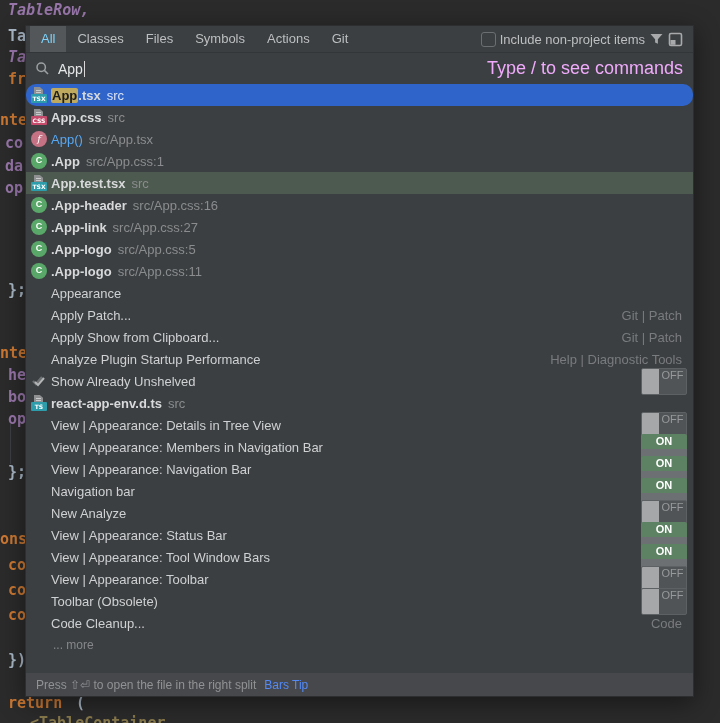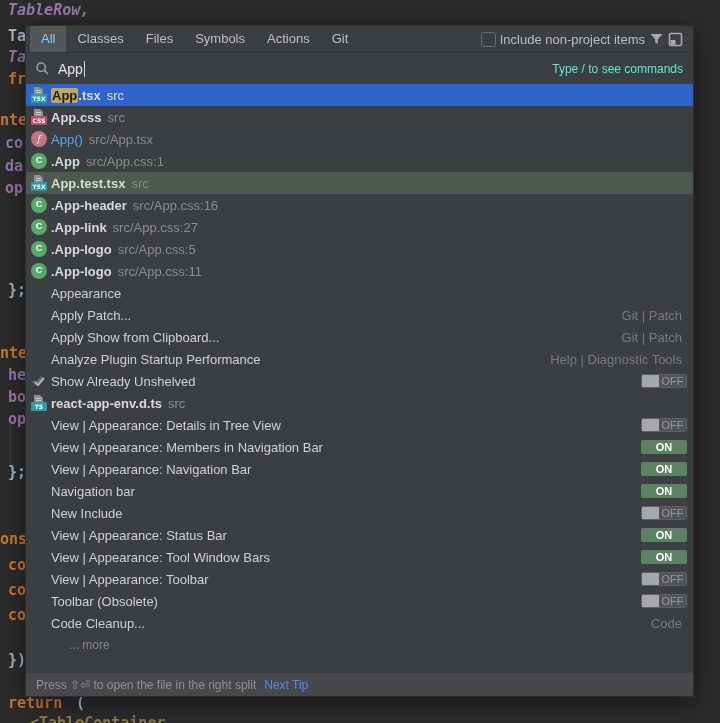--- a/index.html
+++ b/index.html
@@ -42,44 +42,44 @@
     width:15px; height:15px; border:1px solid #6C6F71; border-radius:3px; background:transparent;
   }
   .chk-label { font-size:13px; color:#BDBFC1; }
   .hicon { display:flex; align-items:center; }
 
   .search-row {
     height:31px; flex:0 0 31px; display:flex; align-items:center; padding:0 10px 0 9px;
   }
   .search-val { font-size:14px; color:#E4E6E8; margin-left:8px; }
   .caret { width:1px; height:16px; background:#D8D8D8; margin-left:1px; }
-  .search-hint { margin-left:auto; font-size:12px; color:#5eead4; }
+  .search-hint { margin-left:auto; font-size:18px; color:#f0abfc; }
 
   .results { flex:0 0 auto; }
   .row {
     height:22px; display:flex; align-items:center; padding:0 6px 0 5px; font-size:13px; color:#CFD1D3;
   }
-  .row.sel { background:var(--selected_row,#2F65CA); }
+  .row.sel { background:var(--selected_row,#2F65CA);border-radius:10px; }
   .row.test { background:var(--test_row,#4D5A4F); }
   .row .icon { width:16px; height:16px; flex:0 0 16px; margin-right:4px; position:relative; }
   .row .name { white-space:pre; }
   .row .name.bold { font-weight:bold; color:#D7D9DB; }
   .row .name.blue { color:var(--function_blue,#56A8F5); }
   .row .match {
     background:var(--match_highlight,#BEA95F); color:#1d1d1d; border-radius:2px; padding:0 1px;
   }
   .row .loc { color:#8A8C8E; margin-left:6px; white-space:pre; }
   .row.sel .loc { color:#D9E2F5; }
   .row .sp { flex:1; }
   .row .ctx { color:#797B7E; font-size:13px; margin-right:5px; white-space:pre; }
-  .row.more-row { color:#85878A; font-size:12px; padding-left:43px; }
+  .row.more-row { color:#85878A; font-size:12px; padding-left:27px; }
 
   
   .toggle {
-    width:46px; height:14px; flex:0 0 46px; display:flex; border-radius:2px; overflow:hidden;
+    width:46px; height:27px; flex:0 0 46px; display:flex; border-radius:2px; overflow:hidden;
     font-size:11px; font-weight:bold;
   }
   .toggle .knob { flex:0 0 17px; }
   .toggle.on  { background:var(--toggle_on,#5D8163);flex-direction:column; }
   .toggle.on  .lab { flex:1; color:#fff; text-align:center; line-height:15px; }
   .toggle.on  .knob { background:#6C7072; }
   .toggle.off { background:#515456; border:1px solid #5E6163; }
   .toggle.off .lab { flex:1; color:#97999B; text-align:center; line-height:13px; font-weight:normal; }
   .toggle.off .knob { background:#A5A7A9; }
 
@@ -324,21 +324,21 @@
           <span class="icon"></span>
           <span class="name">Navigation bar</span>
           <span class="sp"></span>
           <span class="toggle on">
             <span class="lab">ON</span>
             <span class="knob"></span>
           </span>
         </div>
         <div class="row">
           <span class="icon"></span>
-          <span class="name">New Include</span>
+          <span class="name">New Analyze</span>
           <span class="sp"></span>
           <span class="toggle off">
             <span class="knob"></span>
             <span class="lab">OFF</span>
           </span>
         </div>
         <div class="row">
           <span class="icon"></span>
           <span class="name">View | Appearance: Status Bar</span>
           <span class="sp"></span>
@@ -380,17 +380,17 @@
           <span class="sp"></span>
           <span class="ctx">Code</span>
         </div>
         <div class="row more-row">... more</div>
       </div>
 
     <div class="gap"></div>
 
     <div class="footer">
       <span>Press ⇧⏎ to open the file in the right split</span>
-      <span class="link">Next Tip</span>
+      <span class="link">Bars Tip</span>
     </div>
 
   </div>
 </div>
 
 </body></html>

